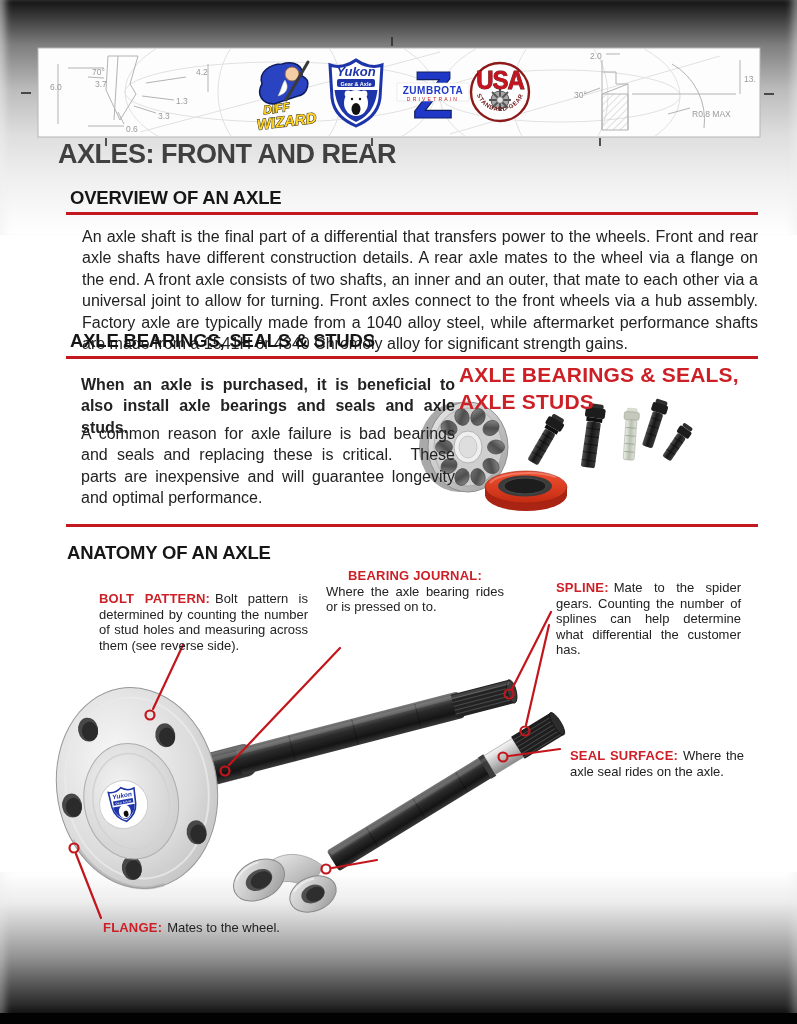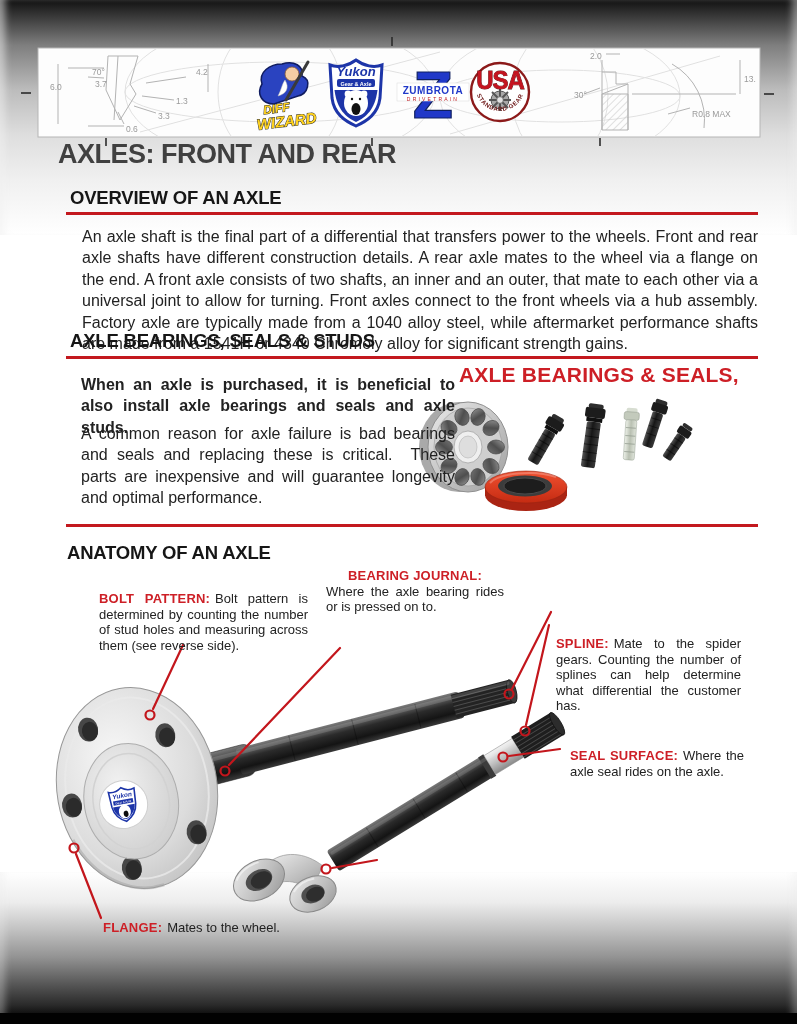--- a/index.html
+++ b/index.html
@@ -177,20 +177,21 @@
   <div class="rule abs z2" style="left:66px;top:212px;width:692px;"></div>
   <p class="body-p abs z2" style="left:82px;top:226px;width:676px;">An axle shaft is the final part of a differential that transfers power to the wheels. Front and rear axle shafts have different construction details. A rear axle mates to the wheel via a flange on the end. A front axle consists of two shafts, an inner and an outer, that mate to each other via a universal joint to allow for turning. Front axles connect to the front wheels via a hub assembly. Factory axle are typically made from a 1040 alloy steel, while aftermarket performance shafts are made from a 1541H or 4340 Chromoly alloy for significant strength gains.</p>
 
   <h2 class="sect abs z2" style="left:70px;top:330px;">AXLE BEARINGS, SEALS &amp; STUDS</h2>
   <div class="rule abs z2" style="left:66px;top:356px;width:692px;"></div>
   <p class="body-p bold-p abs z2" style="left:81px;top:374px;width:374px;">When an axle is purchased, it is beneficial to also install axle bearings and seals and axle studs.</p>
   <p class="body-p abs z2" style="left:81px;top:423px;width:374px;white-space:pre-wrap;">A common reason for axle failure is bad bearings and seals and replacing these is critical.  These parts are inexpensive and will guarantee longevity and optimal performance.</p>
 
   <div class="red-label abs z2" style="left:459px;top:362px;">
     <div>AXLE BEARINGS &amp; SEALS,</div>
+    <div>AXLE STUDS</div>
   </div>
 
   <svg class="abs" style="left:410px;top:388px;z-index:1;" width="380" height="138" viewBox="0 0 380 138">
     <defs>
       <linearGradient id="metalFace" x1="0" y1="0" x2="1" y2="1">
         <stop offset="0" stop-color="#e9e9e9"></stop>
           <stop offset=".55" stop-color="#c2c2c2"></stop>
           <stop offset="1" stop-color="#9f9f9f"></stop>
       </linearGradient>
       <linearGradient id="rollerG" x1="0" y1="0" x2="1" y2="1">
@@ -475,21 +476,21 @@
       <circle cx="74" cy="288" r="4.5"></circle>
     </g>
   </svg>
 
   <div class="callout abs z6" style="left:99px;top:591px;width:209px;">
     <span class="cl">BOLT PATTERN:</span><span>Bolt pattern is determined by counting the number of stud holes and measuring across them (see reverse side).</span>
   </div>
   <div class="callout block-label abs z6" style="left:326px;top:568px;width:178px;">
     <span class="cl">BEARING JOURNAL:</span><span>Where the axle bearing rides or is pressed on to.</span>
   </div>
-  <div class="callout abs z6" style="left:556px;top:636px;width:185px;">
+  <div class="callout abs z6" style="left:556px;top:580px;width:185px;">
     <span class="cl">SPLINE:</span><span>Mate to the spider gears. Counting the number of splines can help determine what differential the customer has.</span>
   </div>
   <div class="callout abs z6" style="left:570px;top:748px;width:174px;">
     <span class="cl">SEAL SURFACE:</span><span>Where the axle seal rides on the axle.</span>
   </div>
   <div class="callout nowrap abs z6" style="left:103px;top:920px;">
     <span class="cl">FLANGE:</span><span>Mates to the wheel.</span>
   </div>
 
   <div class="grad-bottom"></div>

